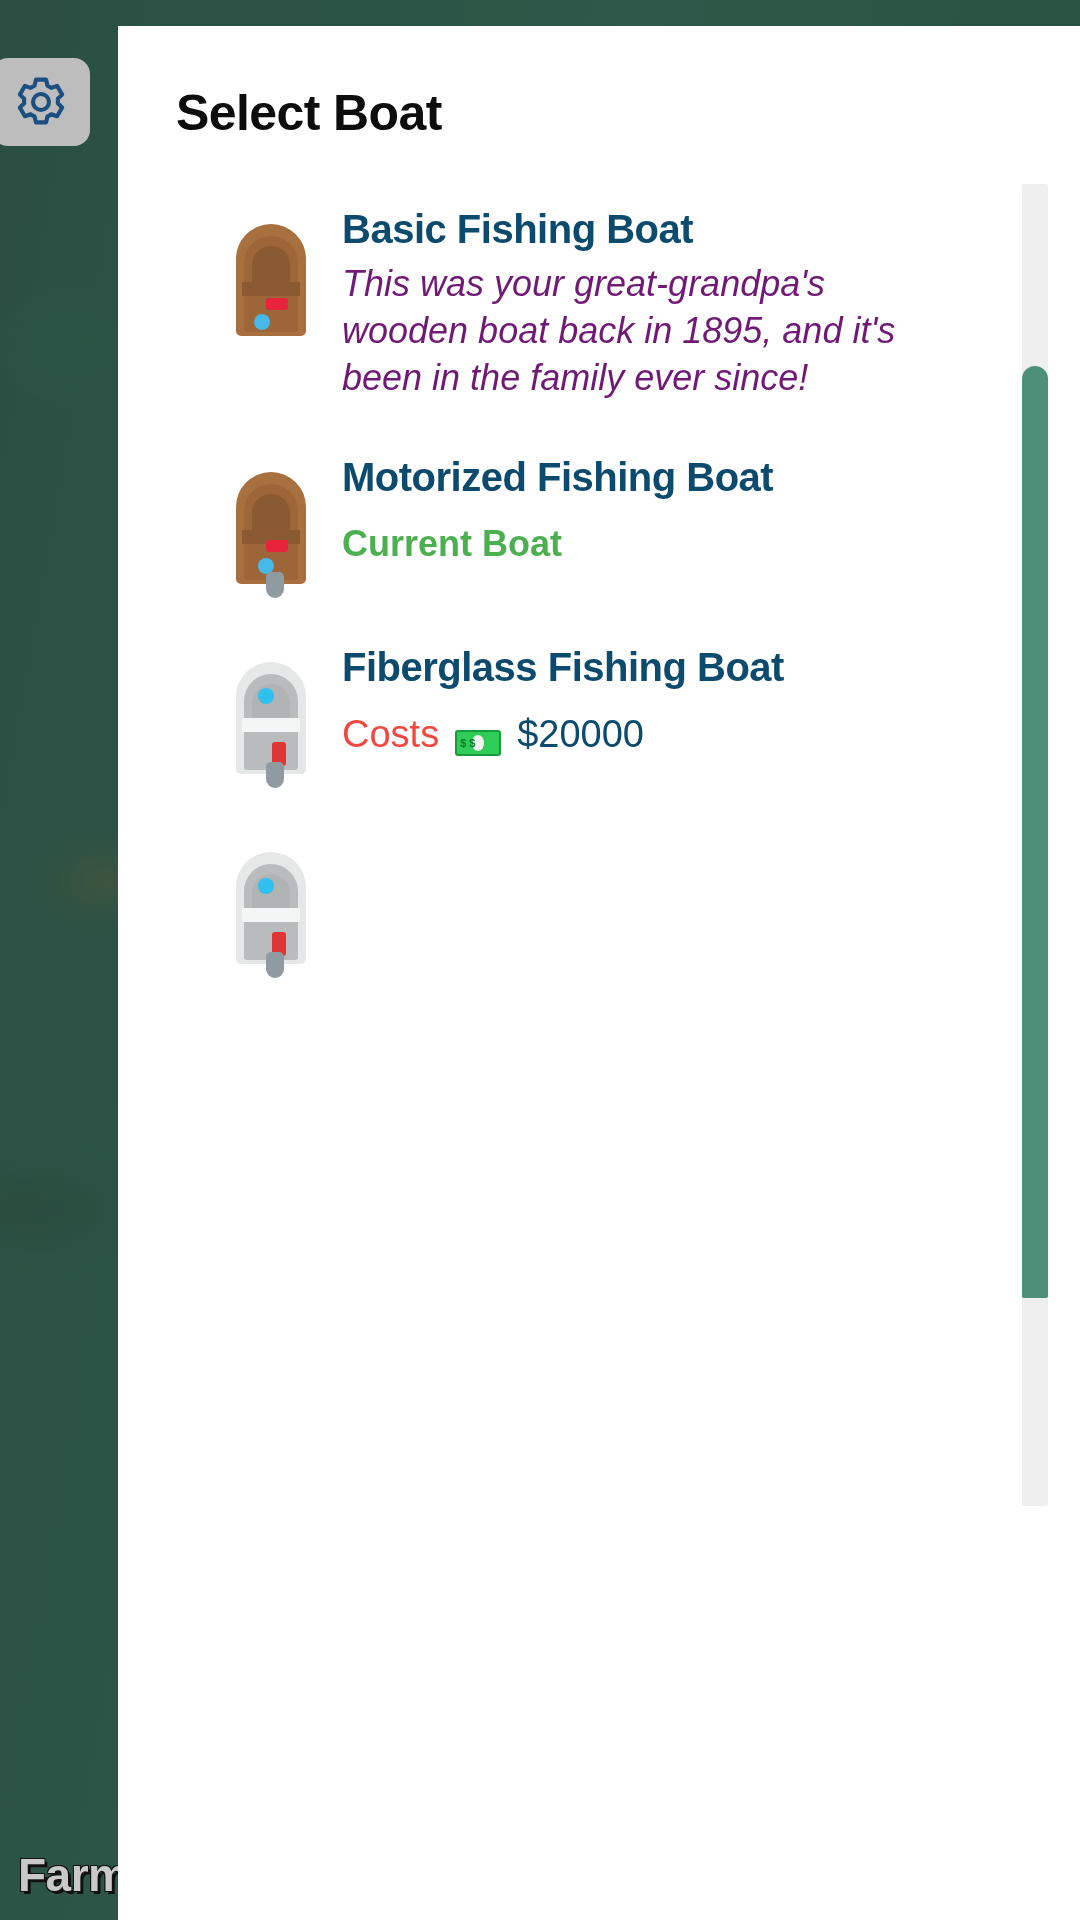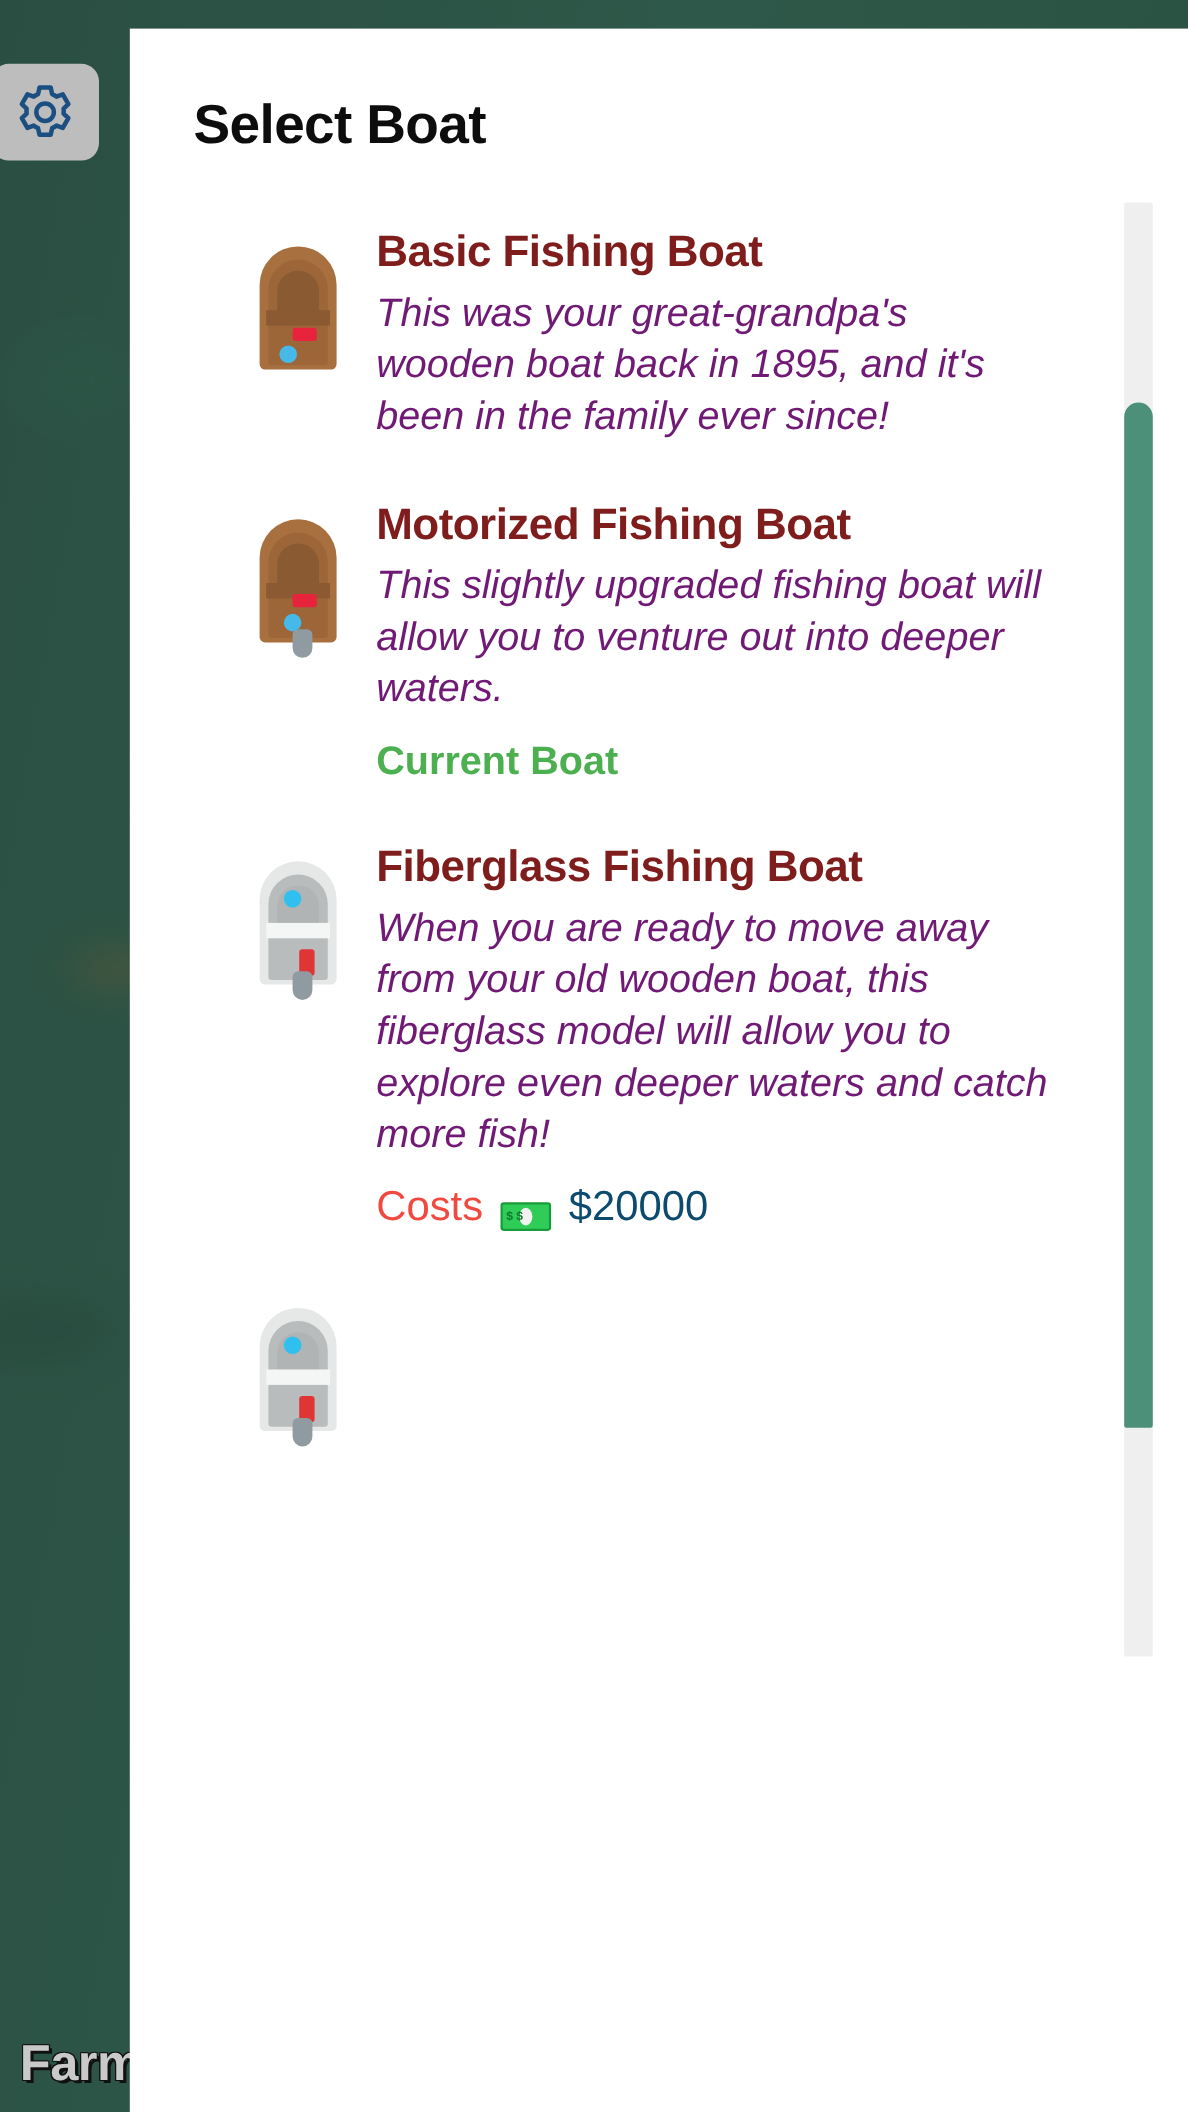--- a/index.html
+++ b/index.html
@@ -111,21 +111,21 @@
     height: 120px;
     position: relative;
     margin-top: 18px;
   }
 
   .boat-text { flex: 1 1 auto; min-width: 0; }
 
   .boat-name {
     font-size: 40px;
     font-weight: bold;
-    color: #7f1d1d;
+    color: #0c4a6e;
     line-height: 1.18;
     letter-spacing: -.5px;
     margin-bottom: 8px;
   }
 
   .boat-desc {
     font-size: 36px;
     color: #701a75;
     line-height: 1.30;
     font-style: italic;
@@ -315,38 +315,36 @@
           <div class="hull"></div>
             <div class="hull-inner"></div>
             <div class="bow-arc"></div>
           <div class="bench"></div>
             <div class="red-box"></div>
             <div class="seat-dot"></div>
           <div class="motor"></div>
         </div>
         <div class="boat-text">
           <div class="boat-name">Motorized Fishing Boat</div>
-          <div class="boat-desc">This slightly upgraded fishing boat will allow you to venture out into deeper waters.</div>
           <div class="boat-status">Current Boat</div>
         </div>
       </div>
 
       <div class="boat-item">
         <div class="boat-icon glass">
           <div class="hull"></div>
             <div class="hull-inner"></div>
             <div class="bow-arc"></div>
           <div class="bench"></div>
             <div class="seat-dot"></div>
             <div class="red-box"></div>
           <div class="motor"></div>
         </div>
         <div class="boat-text">
           <div class="boat-name">Fiberglass Fishing Boat</div>
-          <div class="boat-desc">When you are ready to move away from your old wooden boat, this fiberglass model will allow you to explore even deeper waters and catch more fish!</div>
           <div class="boat-cost">
             <span>Costs</span>
             <span class="money-note"></span>
             <span class="cost-amount">$20000</span>
           </div>
         </div>
       </div>
 
       <div class="boat-item clipped">
         <div class="boat-icon glass">

